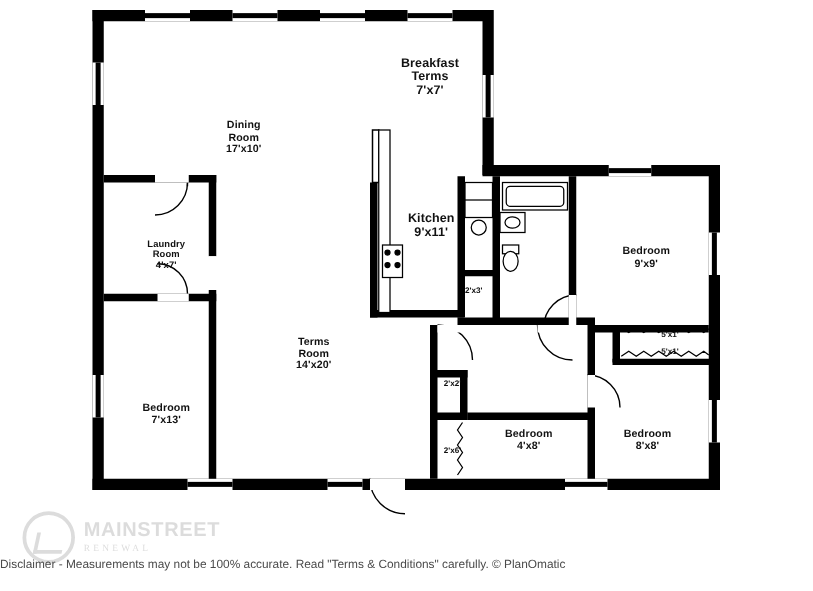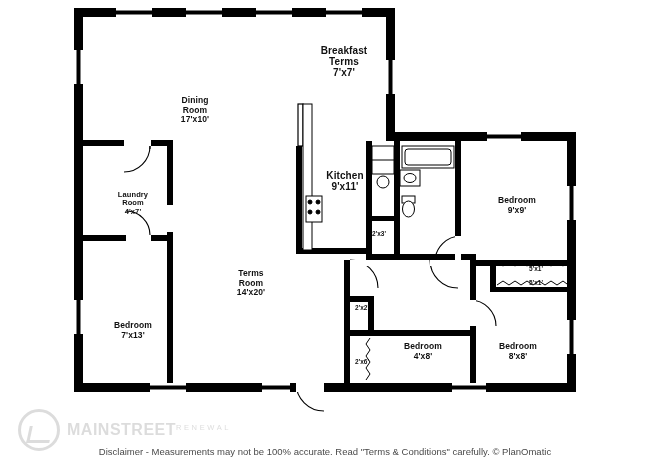--- a/index.html
+++ b/index.html
@@ -34,21 +34,20 @@
     color:#111111;
     font-weight:bold;
     font-size:6.5px;
     white-space:nowrap;
     transform:translate(-50%,-50%);
     pointer-events:none;
   }
   .footer{
     position:absolute;
     left:0;right:0;bottom:16px;
-    text-align:center;
     font-size:9.5px;
     color:#4a4a4a;
     font-family:"Liberation Sans", sans-serif;
   }
   .wm{
     position:absolute;
     left:18px;bottom:22px;
     display:flex;align-items:center;
     opacity:0.30;
     pointer-events:none;
@@ -57,23 +56,23 @@
     width:42px;height:42px;border-radius:50%;
     border:3px solid #8d8d8d;
     position:relative;margin-right:7px;
     box-sizing:border-box;
   }
   .wm-circle:after{
     content:"";position:absolute;left:7px;top:14px;
     width:20px;height:14px;border-left:3px solid #8d8d8d;border-bottom:3px solid #8d8d8d;
     transform:skewX(-12deg);
   }
-  .wm-text{display:flex;flex-direction:row;justify-content:center;}
+  .wm-text{display:flex;flex-direction:column;justify-content:center;}
   .wm-main{font-size:16px;font-weight:bold;color:#8d8d8d;letter-spacing:0.5px;line-height:1;}
-  .wm-sub{font-size:7.5px;color:#8d8d8d;letter-spacing:2.6px;line-height:1;margin-top:2px;}
+  .wm-sub{font-size:7.5px;color:#8d8d8d;letter-spacing:2.6px;line-height:1;margin-top:2px;font-family:Liberation Serif, serif;}
 </style>
 </head>
 <body>
 
 <svg id="plan" viewBox="0 0 650 473" xmlns="http://www.w3.org/2000/svg">
   <rect x="0" y="0" width="650" height="473" fill="#ffffff"></rect>
 
   <g fill="#000000">
 
     <rect x="74" y="8" width="320" height="9"></rect>

